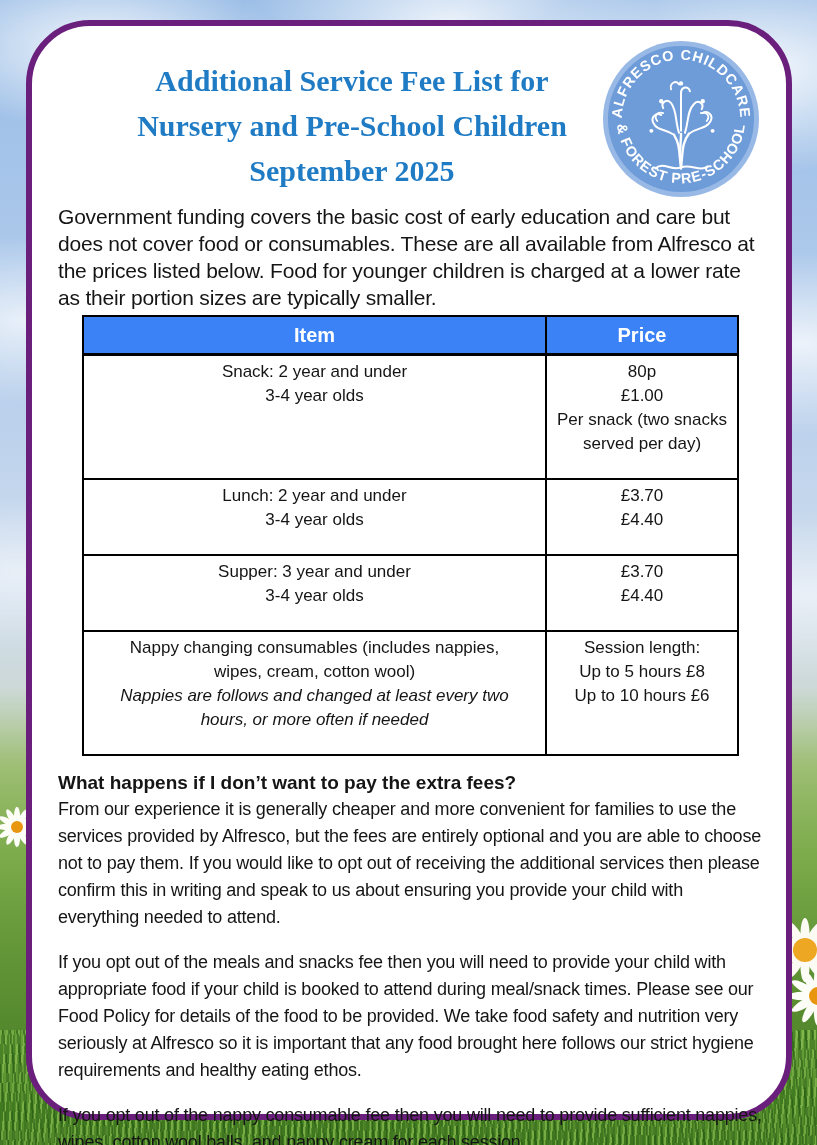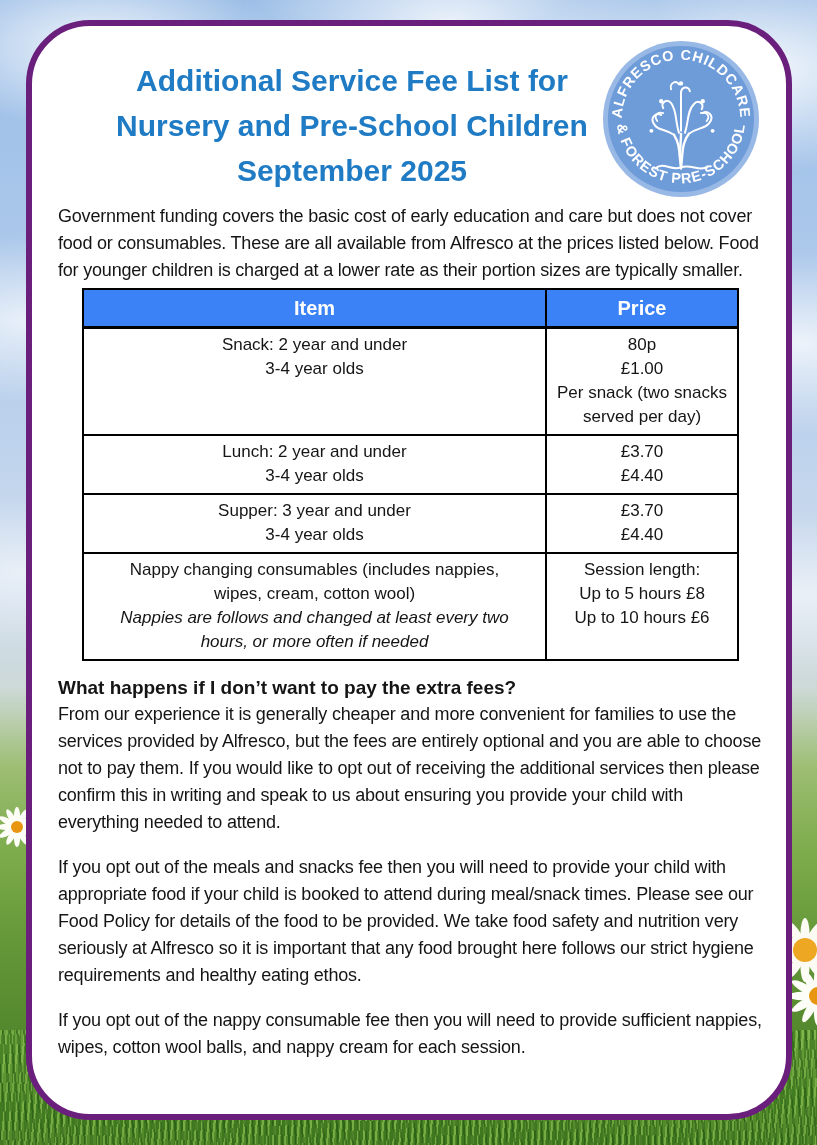--- a/index.html
+++ b/index.html
@@ -30,30 +30,30 @@
       repeating-linear-gradient(96deg, rgba(150,200,90,.55) 0 2px, rgba(0,0,0,0) 2px 6px),
       repeating-linear-gradient(90deg, rgba(60,120,30,.65) 0 3px, rgba(100,160,55,.45) 3px 6px),
       linear-gradient(180deg,#6da23e 0%,#4e8427 55%,#3f721d 100%);
   }
   .card{
     position:absolute;left:26px;top:20px;width:766px;height:1100px;
     box-sizing:border-box;border:6px solid #6b1f7d;border-radius:64px;
     background:#ffffff;padding:0 26px;
   }
   .doc-title{width:560px;margin:32px auto 0 14px;text-align:center;
-    color:#1f7bc4;font-weight:bold;font-size:30px;line-height:45px;}
+    color:#1f7bc4;font-weight:bold;font-size:30px;line-height:45px;font-family:Liberation Serif, serif;}
   .doc-title div{white-space:nowrap;}
   .logo{position:absolute;top:14px;left:570px;width:158px;height:158px;}
-  .intro{margin:10px 0 0 0;font-size:18px;line-height:27px;letter-spacing:-0.2px;width:702px;}
+  .intro{margin:10px 0 0 0;font-size:21px;line-height:27px;letter-spacing:-0.2px;width:702px;}
   table.fees{border-collapse:collapse;margin:4px 0 0 24px;width:655px;table-layout:fixed;
     font-size:17px;line-height:24px;text-align:center;}
   table.fees col.c-item{width:463px;} table.fees col.c-price{width:192px;}
   table.fees th{background:#3b82f6;color:#fff;font-size:20px;line-height:24px;
     padding:6px 4px;border:2px solid #000;border-bottom:3px solid #000;}
-  table.fees td{border:2px solid #000;vertical-align:top;padding:4px 6px 5px 6px;}
+  table.fees td{border:2px solid #000;vertical-align:top;padding:4px 6px 22px 6px;}
   .cell-line{white-space:nowrap;}
   .cell-italic{font-style:italic;}
   .faq-heading{margin:10px 0 0 0;font-size:19px;font-weight:bold;text-decoration:underline;line-height:24px;}
   .faq-question{margin:14px 0 0 0;font-size:19px;font-weight:bold;line-height:26px;}
   .para{margin:0 0 18px 0;font-size:18px;line-height:27px;letter-spacing:-0.2px;width:704px;}
   .para.first{margin-top:0;}
   .para.last{margin-bottom:4px;}
   .daisy{position:absolute;pointer-events:none;}
 </style>
 </head>

